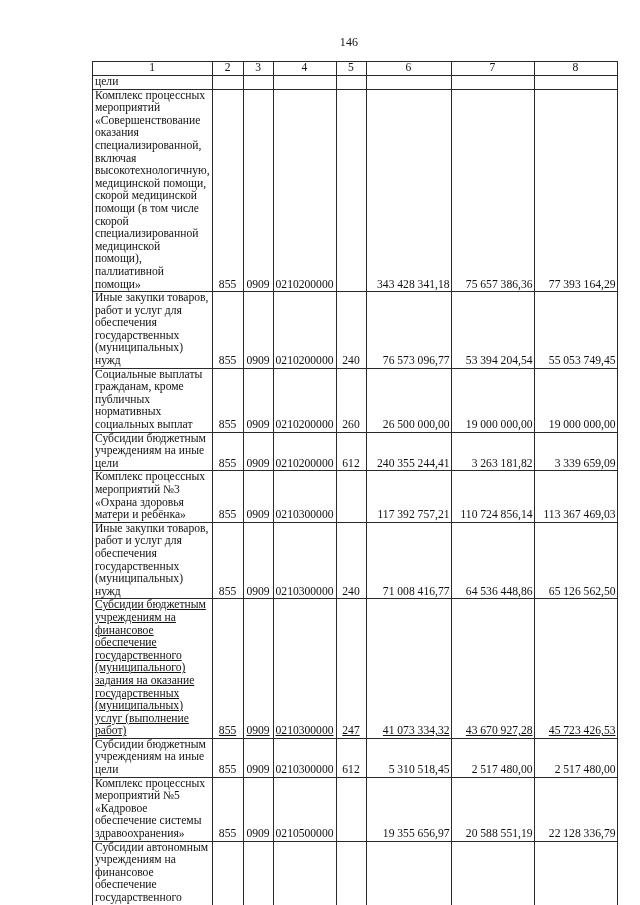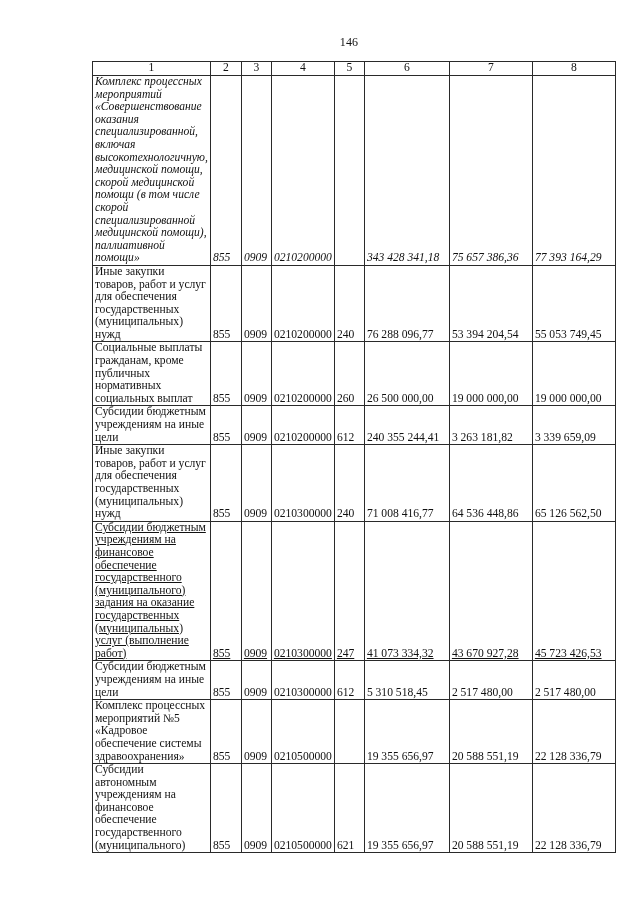--- a/index.html
+++ b/index.html
@@ -19,22 +19,22 @@
   }
   table.budget td {
     border: 1px solid #2a2a2a;
     padding: 0 2px 0 2px;
     vertical-align: bottom;
     overflow: hidden;
     white-space: nowrap;
   }
   table.budget tr.header td { text-align: center; height: 13px; vertical-align: middle; }
   td.c1 { white-space: normal !important; text-align: left; padding-left: 2px; }
-  td.c2, td.c3, td.c4, td.c5 { }
-  td.num { padding-right: 1px !important; }
+  td.c2, td.c3, td.c4, td.c5 { text-align: center; }
+  td.num { text-align: right; padding-right: 1px !important; }
   col.w1 { width: 114px; }
   col.w2 { width: 31px; }
   col.w3 { width: 30px; }
   col.w4 { width: 61px; }
   col.w5 { width: 30px; }
   col.w6 { width: 85px; }
   col.w7 { width: 83px; }
   col.w8 { width: 83px; }
 </style>
 </head>
@@ -57,37 +57,47 @@
     <tr class="header">
       <td>1</td>
       <td>2</td>
       <td>3</td>
       <td>4</td>
       <td>5</td>
       <td>6</td>
       <td>7</td>
       <td>8</td>
     </tr>
-      <tr style="height: 174px; font-style: italic;">
+  <tr style="height: 13px;">
+        <td class="c1">цели</td>
+        <td class="c2"></td>
+        <td class="c3"></td>
+        <td class="c4"></td>
+        <td class="c5"></td>
+        <td class="num"></td>
+        <td class="num"></td>
+        <td class="num"></td>
+      </tr>
+      <tr style="height: 174px;">
         <td class="c1">Комплекс процессных мероприятий «Совершенствование оказания специализированной, включая высокотехнологичную, медицинской помощи, скорой медицинской помощи (в том числе скорой специализированной медицинской помощи), паллиативной помощи»</td>
         <td class="c2">855</td>
         <td class="c3">0909</td>
         <td class="c4">0210200000</td>
         <td class="c5"></td>
         <td class="num">343 428 341,18</td>
         <td class="num">75 657 386,36</td>
         <td class="num">77 393 164,29</td>
       </tr>
       <tr style="height: 65px;">
         <td class="c1">Иные закупки товаров, работ и услуг для обеспечения государственных (муниципальных) нужд</td>
         <td class="c2">855</td>
         <td class="c3">0909</td>
         <td class="c4">0210200000</td>
         <td class="c5">240</td>
-        <td class="num">76 288 096,77</td>
+        <td class="num">76 573 096,77</td>
         <td class="num">53 394 204,54</td>
         <td class="num">55 053 749,45</td>
       </tr>
       <tr style="height: 63px;">
         <td class="c1">Социальные выплаты гражданам, кроме публичных нормативных социальных выплат</td>
         <td class="c2">855</td>
         <td class="c3">0909</td>
         <td class="c4">0210200000</td>
         <td class="c5">260</td>
         <td class="num">26 500 000,00</td>
@@ -96,20 +106,30 @@
       </tr>
       <tr style="height: 38px;">
         <td class="c1">Субсидии бюджетным учреждениям на иные цели</td>
         <td class="c2">855</td>
         <td class="c3">0909</td>
         <td class="c4">0210200000</td>
         <td class="c5">612</td>
         <td class="num">240 355 244,41</td>
         <td class="num">3 263 181,82</td>
         <td class="num">3 339 659,09</td>
+      </tr>
+      <tr style="height: 49px;">
+        <td class="c1">Комплекс процессных мероприятий №3 «Охрана здоровья матери и ребёнка»</td>
+        <td class="c2">855</td>
+        <td class="c3">0909</td>
+        <td class="c4">0210300000</td>
+        <td class="c5"></td>
+        <td class="num">117 392 757,21</td>
+        <td class="num">110 724 856,14</td>
+        <td class="num">113 367 469,03</td>
       </tr>
       <tr style="height: 63px;">
         <td class="c1">Иные закупки товаров, работ и услуг для обеспечения государственных (муниципальных) нужд</td>
         <td class="c2">855</td>
         <td class="c3">0909</td>
         <td class="c4">0210300000</td>
         <td class="c5">240</td>
         <td class="num">71 008 416,77</td>
         <td class="num">64 536 448,86</td>
         <td class="num">65 126 562,50</td>

